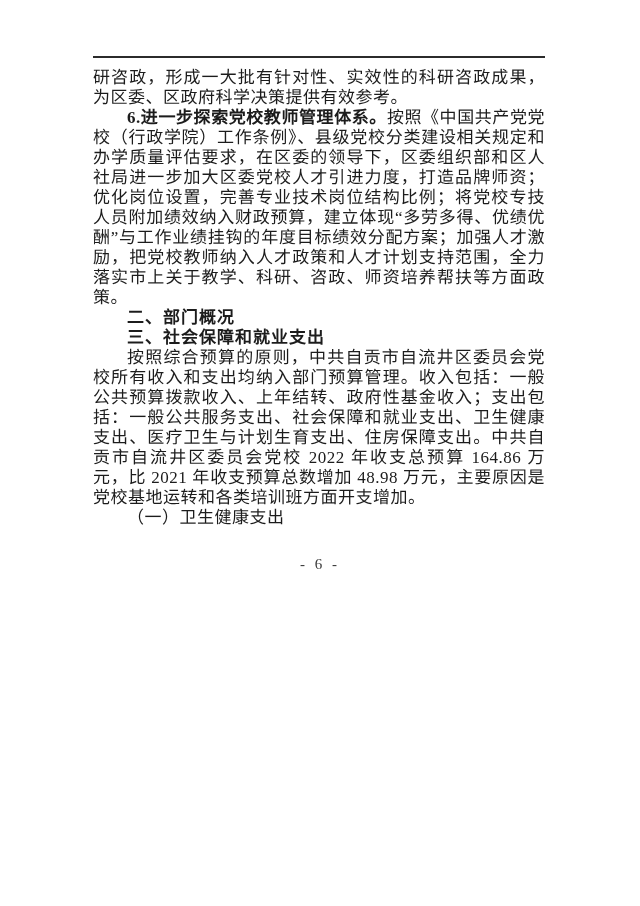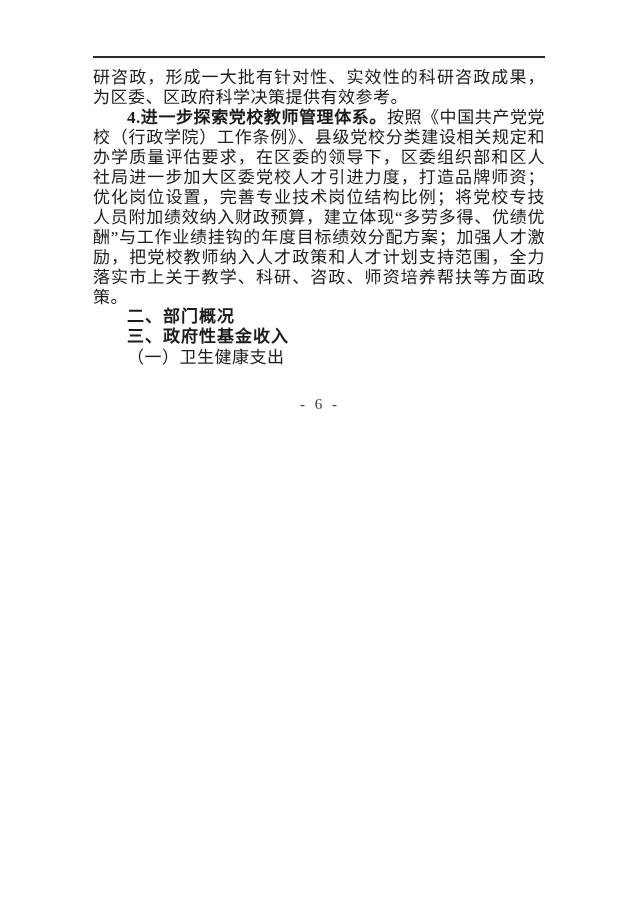--- a/index.html
+++ b/index.html
@@ -35,21 +35,21 @@
     text-indent: 2em;
   }
   .content p.no-indent {
     text-indent: 0;
   }
   .para-lead {
     font-weight: bold;
   }
   .section-heading {
     font-weight: bold;
-    font-family: Liberation Mono, monospace;
+    font-family: Liberation Sans, sans-serif;
     letter-spacing: 1px;
   }
   .footer {
     margin-top: 28px;
     text-align: center;
     font-size: 15px;
     letter-spacing: 3px;
     color: #3a3a3a;
     font-family: "Liberation Serif", "DejaVu Serif", serif;
   }
@@ -58,27 +58,28 @@
 <body>
 
 <div class="page">
 
   <div class="header-rule"></div>
 
   <div class="content">
 
     <p class="no-indent">研咨政，形成一大批有针对性、实效性的科研咨政成果，为区委、区政府科学决策提供有效参考。</p>
 
-    <p><span class="para-lead">4.进一步探索党校教师管理体系。</span><span>按照《中国共产党党校（行政学院）工作条例》、县级党校分类建设相关规定和办学质量评估要求，在区委的领导下，区委组织部和区人社局进一步加大区委党校人才引进力度，打造品牌师资；优化岗位设置，完善专业技术岗位结构比例；将党校专技人员附加绩效纳入财政预算，建立体现“多劳多得、优绩优酬”与工作业绩挂钩的年度目标绩效分配方案；加强人才激励，把党校教师纳入人才政策和人才计划支持范围，全力落实市上关于教学、科研、咨政、师资培养帮扶等方面政策。</span></p>
+    <p><span class="para-lead">6.进一步探索党校教师管理体系。</span><span>按照《中国共产党党校（行政学院）工作条例》、县级党校分类建设相关规定和办学质量评估要求，在区委的领导下，区委组织部和区人社局进一步加大区委党校人才引进力度，打造品牌师资；优化岗位设置，完善专业技术岗位结构比例；将党校专技人员附加绩效纳入财政预算，建立体现“多劳多得、优绩优酬”与工作业绩挂钩的年度目标绩效分配方案；加强人才激励，把党校教师纳入人才政策和人才计划支持范围，全力落实市上关于教学、科研、咨政、师资培养帮扶等方面政策。</span></p>
 
     <p class="section-heading">二、部门概况</p>
 
 
-    <p class="section-heading">三、政府性基金收入</p>
+    <p class="section-heading">三、社会保障和就业支出</p>
 
+    <p>按照综合预算的原则，中共自贡市自流井区委员会党校所有收入和支出均纳入部门预算管理。收入包括：一般公共预算拨款收入、上年结转、政府性基金收入；支出包括：一般公共服务支出、社会保障和就业支出、卫生健康支出、医疗卫生与计划生育支出、住房保障支出。中共自贡市自流井区委员会党校 2022 年收支总预算 164.86 万元，比 2021 年收支预算总数增加 48.98 万元，主要原因是党校基地运转和各类培训班方面开支增加。</p>
 
     <p>（一）卫生健康支出</p>
 
   </div>
 
   <div class="footer">
     <span>- 6 -</span>
   </div>
 
 </div>

